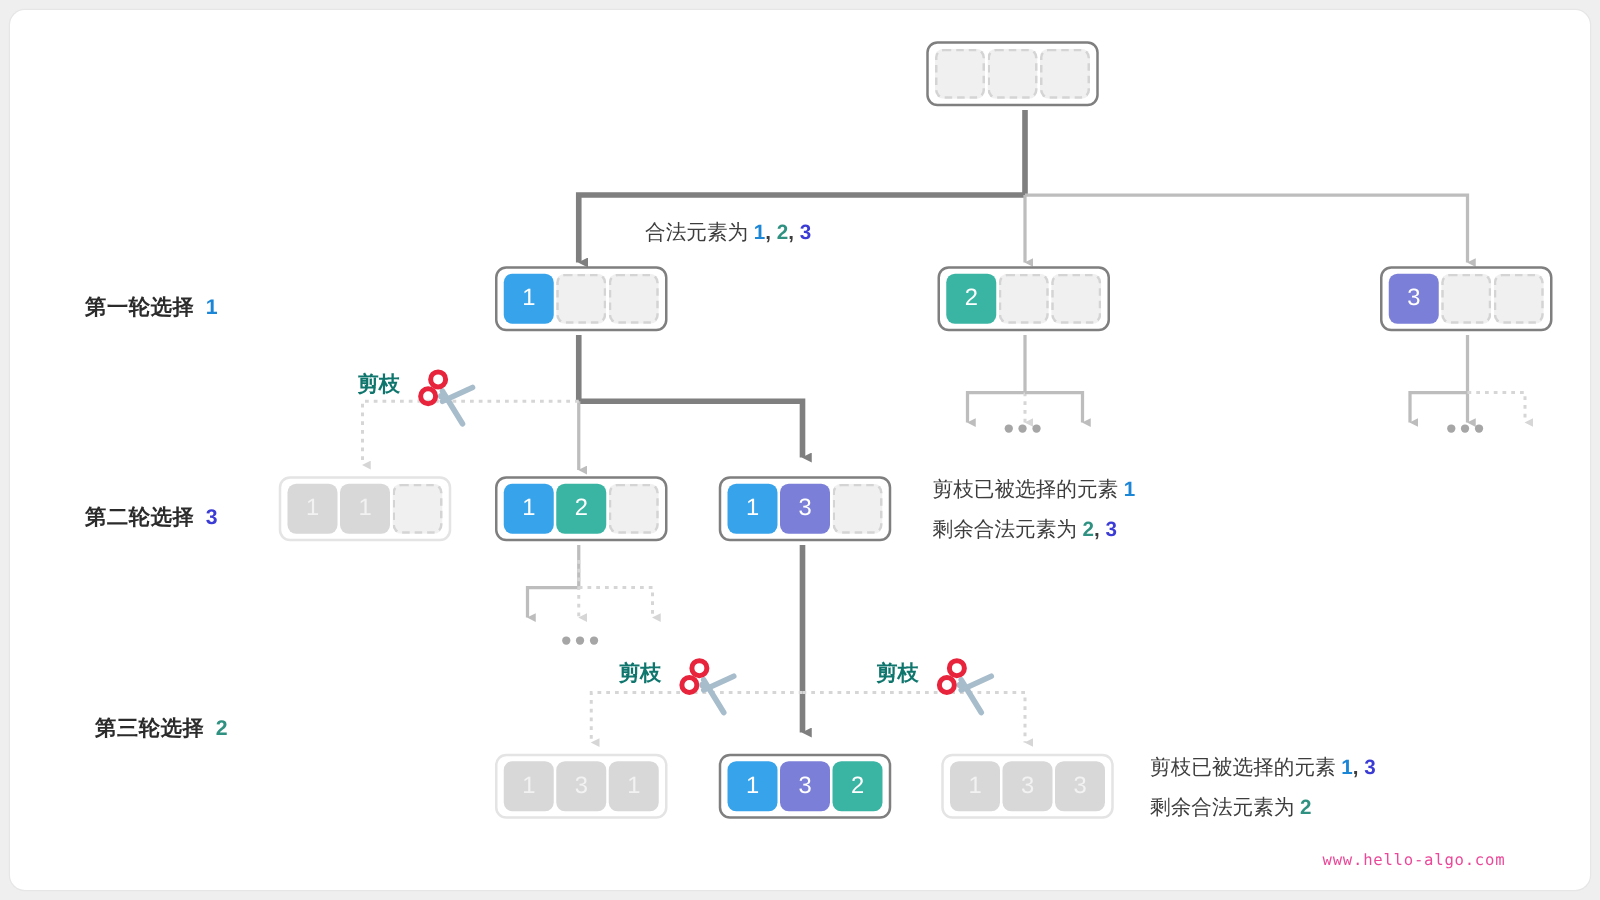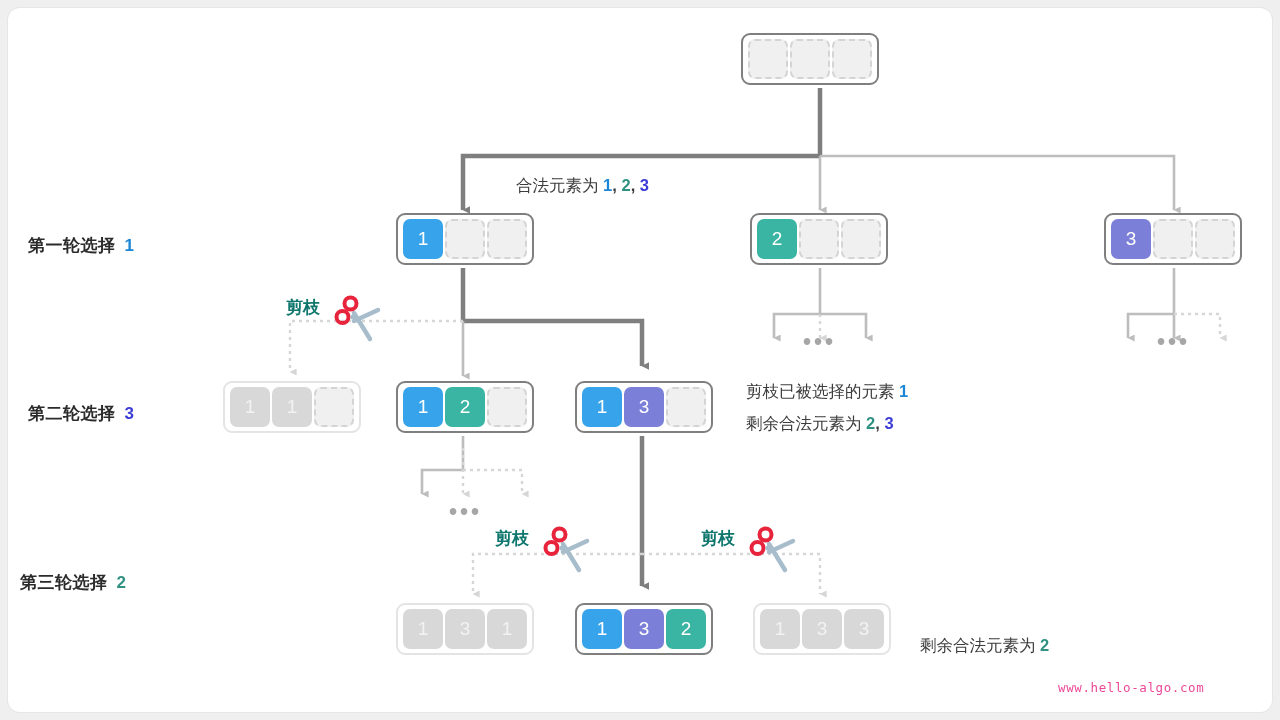--- a/index.html
+++ b/index.html
@@ -16,21 +16,21 @@
     border-radius:12px;
     box-shadow:0 0 0 1px #e6e6e6;
     overflow:hidden;
   }
   svg#wires{position:absolute;left:0;top:0;width:1264px;height:704px;pointer-events:none;}
 
   
   .row-label{
     position:absolute;
     font-size:17px;font-weight:bold;color:#2b2b2b;
-    white-space:nowrap;letter-spacing:.5px;
+    white-space:nowrap;letter-spacing:.5px;margin-left:40px;
   }
   .row-label .num{margin-left:9px;font-size:17px;font-weight:bold;}
 
   
   .node{
     position:absolute;
     display:flex;
     padding:4px;
     border-radius:9px;
     box-sizing:border-box;
@@ -123,21 +123,21 @@
     <path d="M634,546 L465,546 L465,586" stroke="#d6d6d6" stroke-width="2.4" stroke-dasharray="3,4" fill="none" marker-end="url(#ah-faint)"></path>
     <path d="M634,546 L812,546 L812,586" stroke="#d6d6d6" stroke-width="2.4" stroke-dasharray="3,4" fill="none" marker-end="url(#ah-faint)"></path>
   </svg>
 
   <div class="row-label" style="left:20px;top:226px;">
     <span>第一轮选择</span><span class="num" style="color:#1b85d6">1</span>
   </div>
   <div class="row-label" style="left:20px;top:394px;">
     <span>第二轮选择</span><span class="num" style="color:#3b3bd6">3</span>
   </div>
-  <div class="row-label" style="left:12px;top:563px;">
+  <div class="row-label" style="left:28px;top:563px;">
     <span>第三轮选择</span><span class="num" style="color:#2f9181">2</span>
   </div>
 
   <div class="node outlined" style="left:733px;top:25px;">
     <div class="cell empty"></div>
     <div class="cell empty"></div>
     <div class="cell empty"></div>
   </div>
 
   <div class="node outlined" style="left:388px;top:205px;">
@@ -202,20 +202,25 @@
   <div class="annot" style="left:738px;top:373px;">
     <span>剪枝已被选择的元素</span>
     <span class="num" style="color:#1b85d6">1</span>
   </div>
   <div class="annot" style="left:738px;top:405px;">
     <span>剩余合法元素为</span>
     <span class="num" style="color:#2f9181">2</span><span class="sep">,</span>
     <span class="num" style="color:#3b3bd6">3</span>
   </div>
 
+  <div class="annot" style="left:912px;top:595px;">
+    <span>剪枝已被选择的元素</span>
+    <span class="num" style="color:#1b85d6">1</span><span class="sep">,</span>
+    <span class="num" style="color:#3b3bd6">3</span>
+  </div>
   <div class="annot" style="left:912px;top:627px;">
     <span>剩余合法元素为</span>
     <span class="num" style="color:#2f9181">2</span>
   </div>
 
   <div class="prune-label" style="left:278px;top:288px;">剪枝</div>
   <svg class="scissors" style="left:326px;top:287px;" width="50" height="48" viewBox="0 0 50 48">
     <line x1="20" y1="26" x2="44" y2="15" stroke="#a8bdcc" stroke-width="4.5" stroke-linecap="round"></line>
     <line x1="20" y1="18" x2="36" y2="44" stroke="#a8bdcc" stroke-width="4.5" stroke-linecap="round"></line>
     <circle cx="16.5" cy="8.5" r="6" fill="none" stroke="#e8243c" stroke-width="4"></circle>

